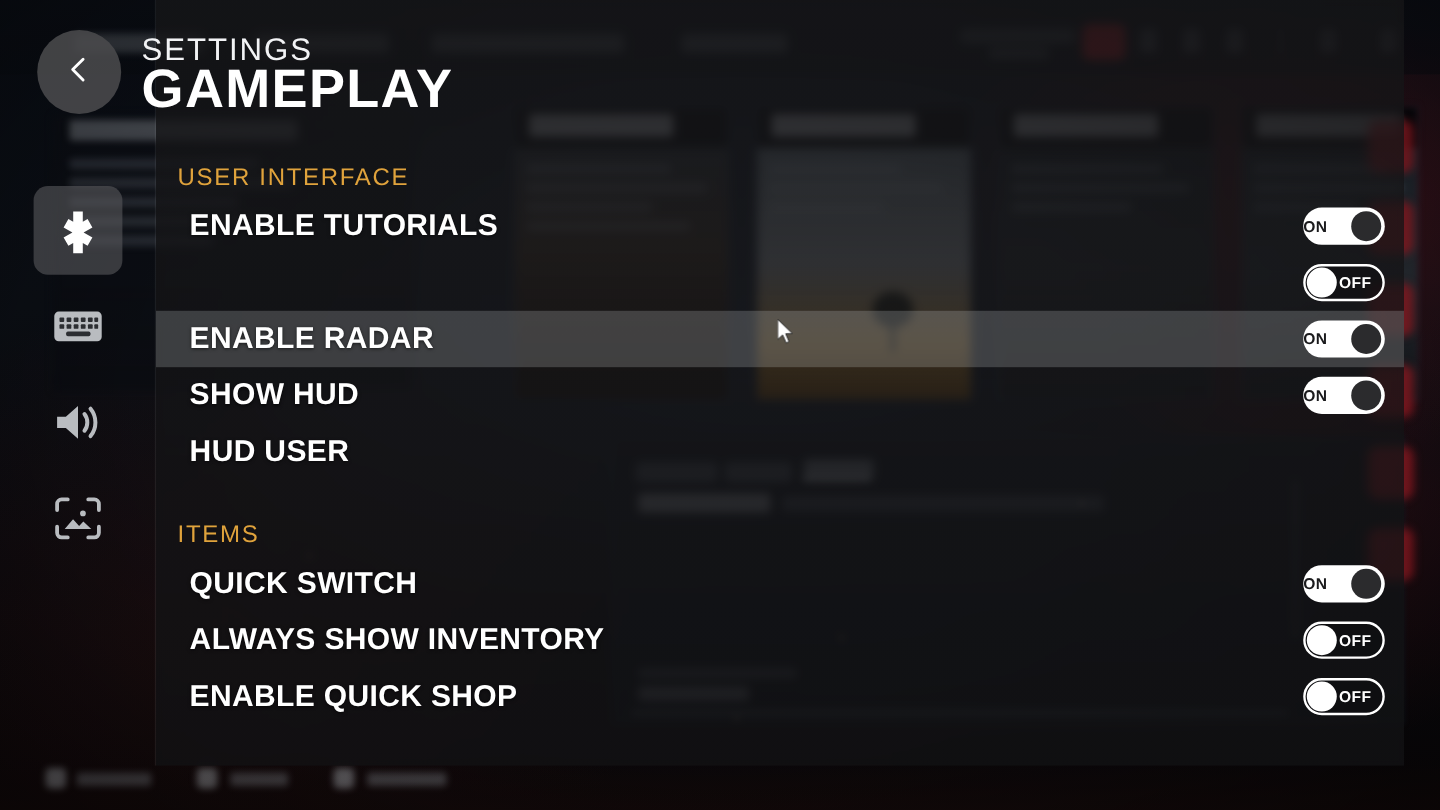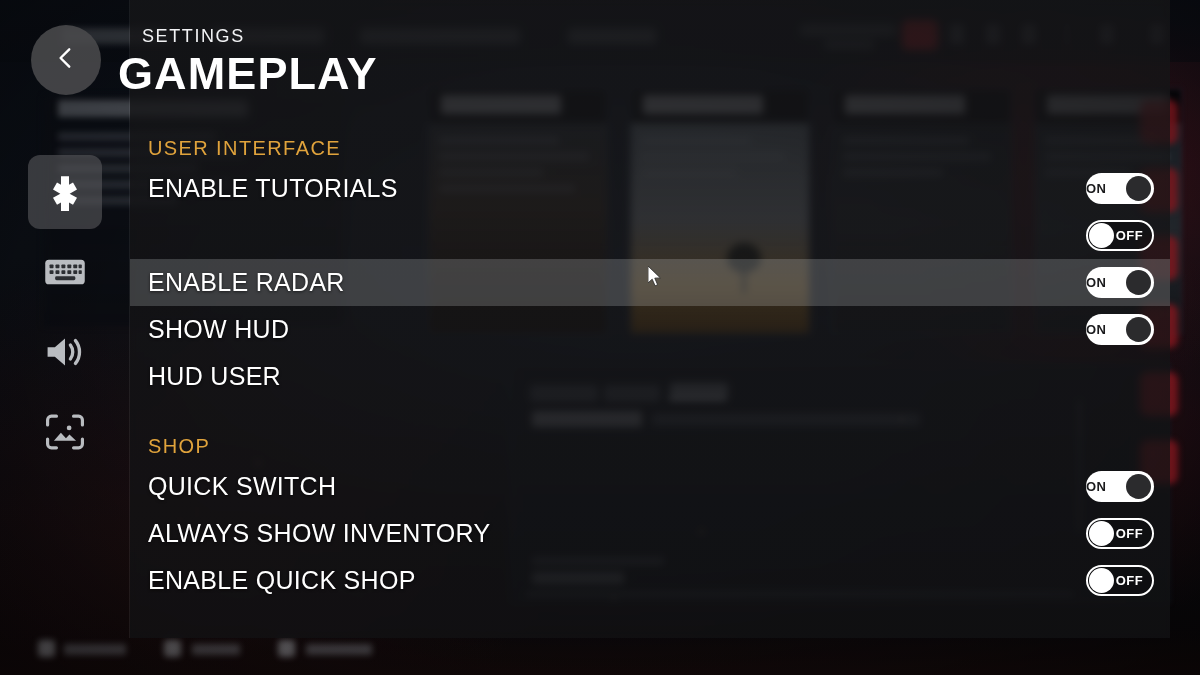--- a/index.html
+++ b/index.html
@@ -112,21 +112,21 @@
   }
   #panel:before {
     content:""; position:absolute; left:-1px; top:0; width:1px; height:100%;
     background:rgba(255,255,255,.07);
   }
 
   
   #header { position:absolute; left:0; top:0; width:100%; height:110px; pointer-events:none; }
   .h-settings {
     position:absolute; left:-12px; top:26px;
-    font-size:18px; letter-spacing:1.6px; color:#f2f3f5; font-weight:400;margin-left:24px;
+    font-size:26px; letter-spacing:1.6px; color:#f2f3f5; font-weight:400;
   }
   .h-title {
     position:absolute; left:-12px; top:50px;
     font-size:45px; font-weight:bold; letter-spacing:1.1px; color:#ffffff; line-height:1.05;
   }
 
   
   #back-btn {
     position:absolute; left:31px; top:25px; width:70px; height:70px; border-radius:50%;
     background:rgba(74,74,76,.88);
@@ -148,21 +148,21 @@
   .group-head {
     position:absolute; left:18px; font-size:20px; letter-spacing:1.4px;
     color:#e0a33c; font-weight:400;
   }
   .row {
     position:absolute; left:0; width:1040px; height:47px;
     display:flex; align-items:center; cursor:pointer;
   }
   .row.highlight { background:rgba(236,238,240,.20); }
   .row-label {
-    margin-left:18px; font-size:25px; font-weight:normal; color:#ffffff;
+    margin-left:28px; font-size:25px; font-weight:bold; color:#ffffff;
     letter-spacing:.3px; text-shadow:0 1px 3px rgba(0,0,0,.6);
   }
 
   
   .toggle {
     position:absolute; right:16px; width:68px; height:31px; border-radius:16px;
     display:flex; align-items:center; cursor:pointer;
   }
   .toggle.on { background:#ffffff; justify-content:flex-start; }
   .toggle.off { background:rgba(14,14,16,.55); border:2px solid #ffffff; justify-content:flex-end; }
@@ -326,21 +326,21 @@
         <div class="row" style="top: 306px;">
           <div class="row-label">SHOW HUD</div>
           <div class="toggle on">
             <span class="t-lbl">ON</span>
             <span class="knob"></span>
           </div>
         </div>
         <div class="row" style="top: 353px;">
           <div class="row-label">HUD USER</div>
         </div>
-        <div class="group-head" style="top: 435px;">SHOP</div>
+        <div class="group-head" style="top: 435px;">ITEMS</div>
         <div class="row" style="top: 463px;">
           <div class="row-label">QUICK SWITCH</div>
           <div class="toggle on">
             <span class="t-lbl">ON</span>
             <span class="knob"></span>
           </div>
         </div>
         <div class="row" style="top: 510px;">
           <div class="row-label">ALWAYS SHOW INVENTORY</div>
           <div class="toggle off">

